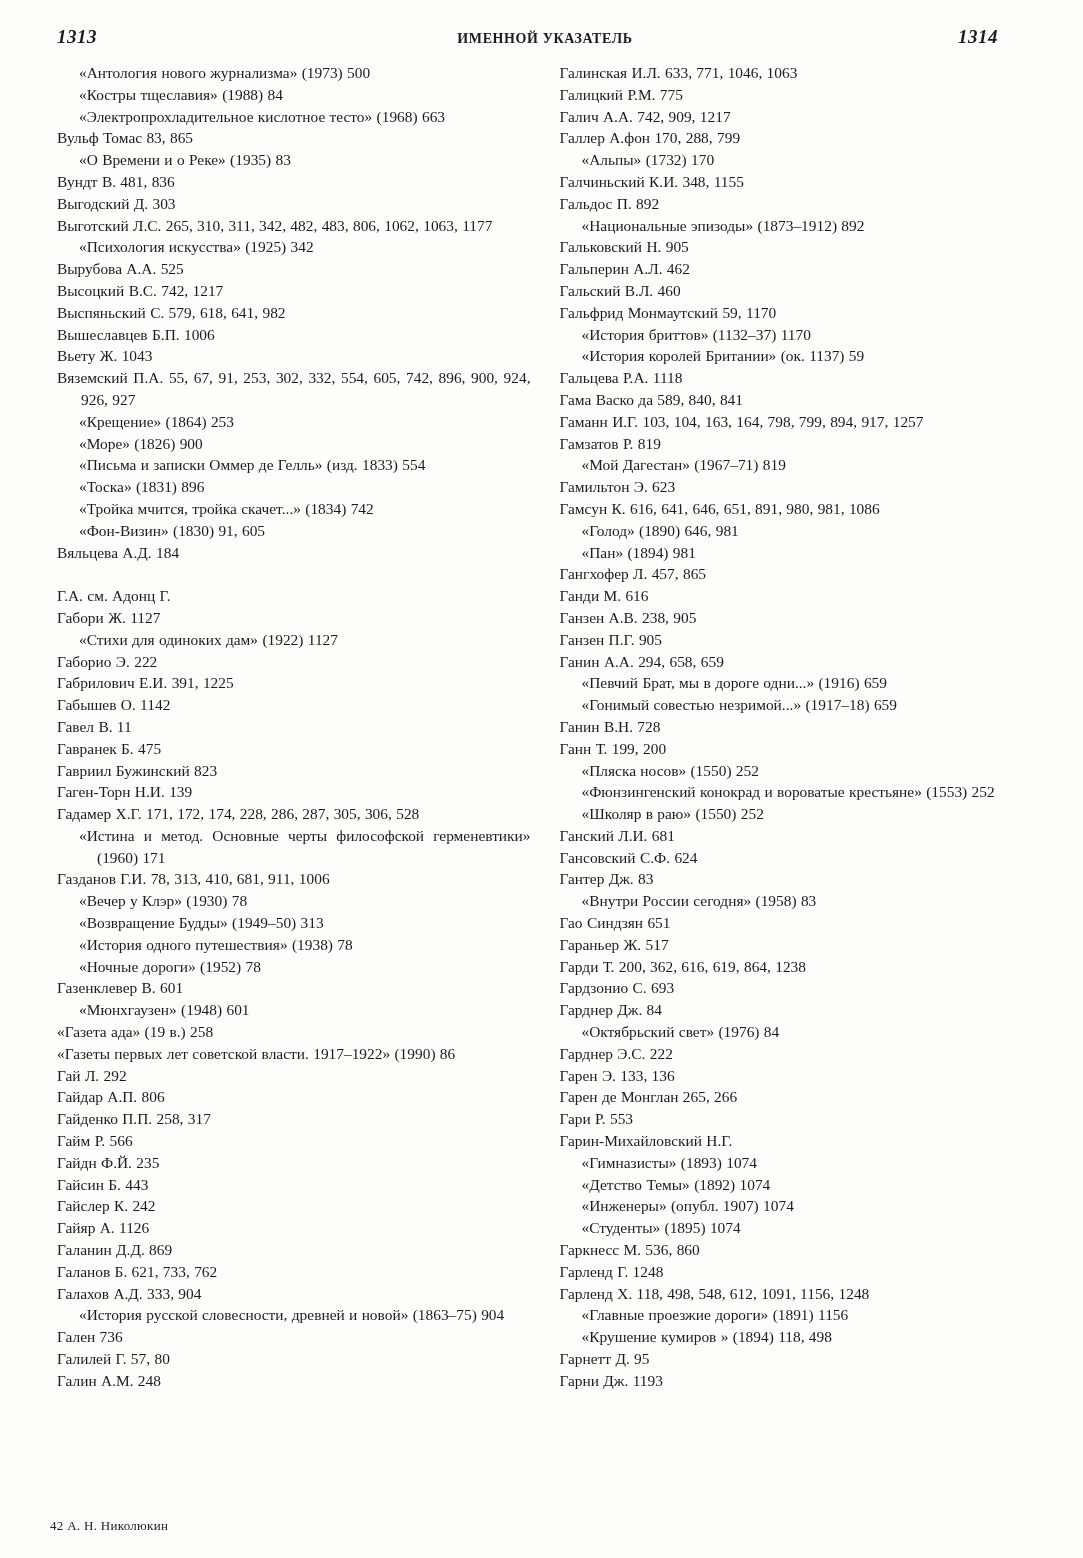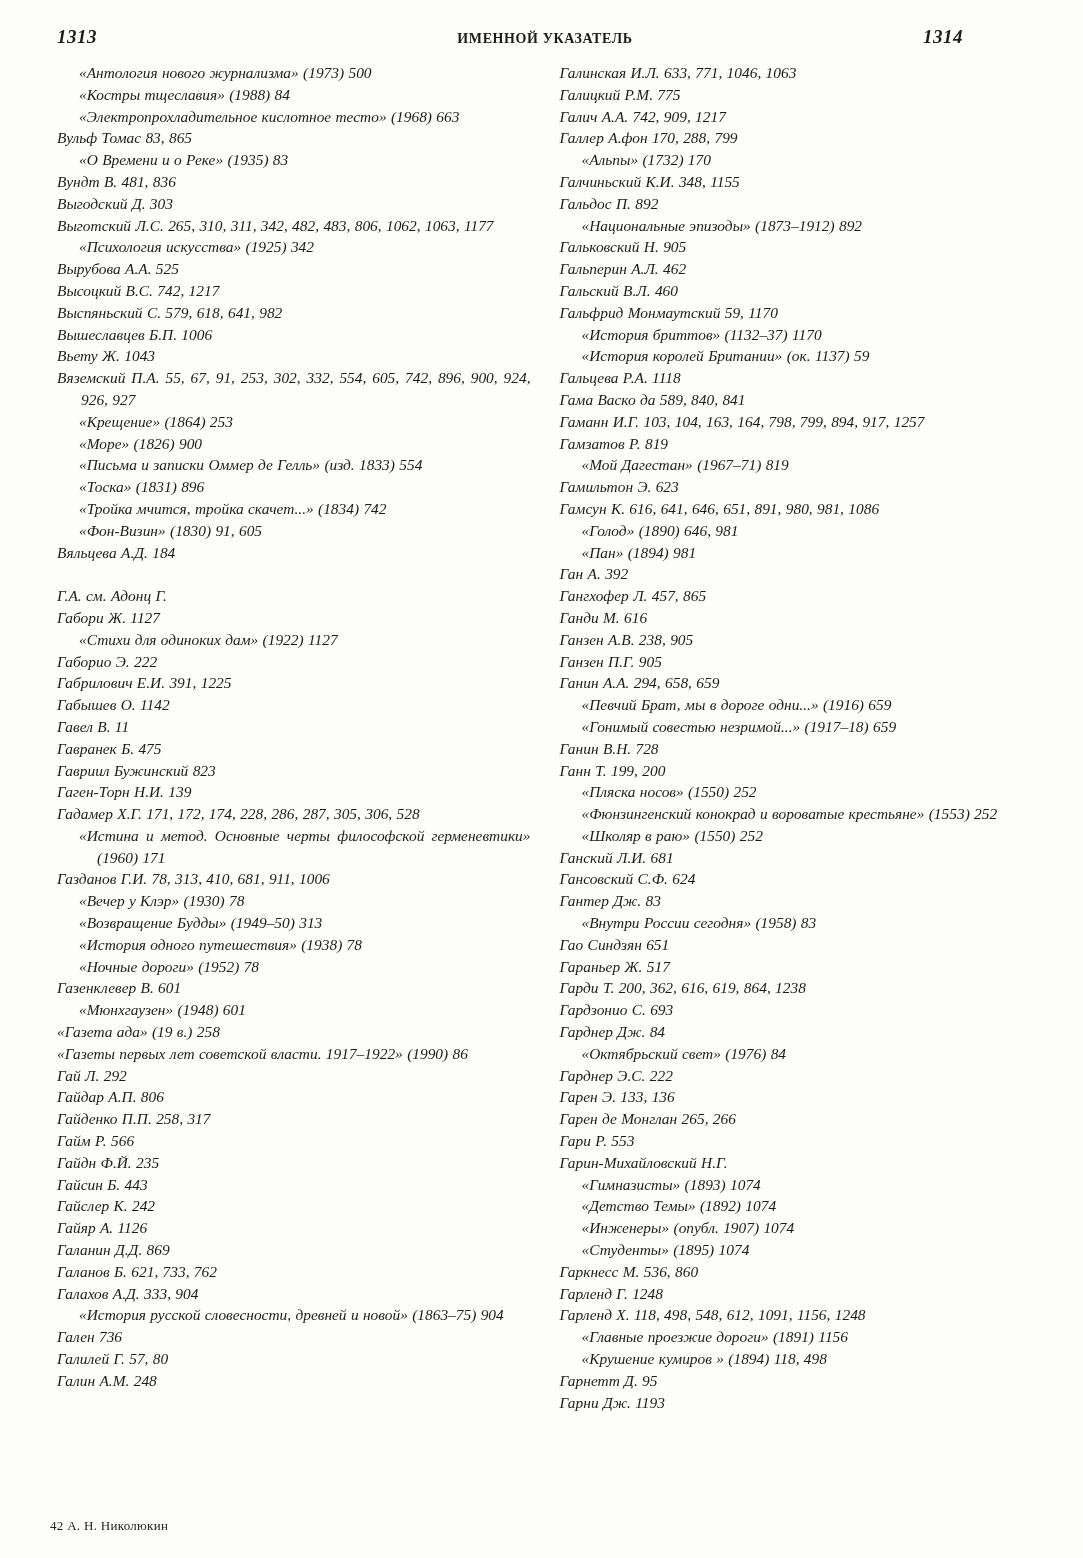--- a/index.html
+++ b/index.html
@@ -20,33 +20,32 @@
     align-items: baseline;
     margin-bottom: 14px;
   }
   .pagenum {
     font-weight: bold;
     font-style: italic;
     font-size: 19px;
     width: 110px;
     letter-spacing: 0.5px;
   }
-  .pagenum.right { text-align: left; font-style: italic; }
+  .pagenum.right { text-align: center; font-style: italic; }
   h1.page-title {
     flex: 1;
     text-align: center;
     font-size: 14px;
     font-weight: bold;
     letter-spacing: 0.6px;
     font-family: "Liberation Serif", serif;
   }
   .columns {
     display: flex;
     gap: 29px;
-    font-style: italic;
   }
   .col {
     flex: 1;
     min-width: 0;
     font-size: 15.4px;
     line-height: 21.8px;
     text-align: justify;
   }
   .entry { word-spacing: 0.5px; }
   .entry.main {
@@ -157,21 +156,20 @@
         <div class="entry title">«История королей Британии» (ок. 1137) 59</div>
         <div class="entry main">Гальцева Р.А. 1118</div>
         <div class="entry main">Гама Васко да 589, 840, 841</div>
         <div class="entry main">Гаманн И.Г. 103, 104, 163, 164, 798, 799, 894, 917, 1257</div>
         <div class="entry main">Гамзатов Р. 819</div>
         <div class="entry title">«Мой Дагестан» (1967–71) 819</div>
         <div class="entry main">Гамильтон Э. 623</div>
         <div class="entry main">Гамсун К. 616, 641, 646, 651, 891, 980, 981, 1086</div>
         <div class="entry title">«Голод» (1890) 646, 981</div>
         <div class="entry title">«Пан» (1894) 981</div>
-        <div class="entry main">Ган А. 392</div>
         <div class="entry main">Гангхофер Л. 457, 865</div>
         <div class="entry main">Ганди М. 616</div>
         <div class="entry main">Ганзен А.В. 238, 905</div>
         <div class="entry main">Ганзен П.Г. 905</div>
         <div class="entry main">Ганин А.А. 294, 658, 659</div>
         <div class="entry title">«Певчий Брат, мы в дороге одни...» (1916) 659</div>
         <div class="entry title">«Гонимый совестью незримой...» (1917–18) 659</div>
         <div class="entry main">Ганин В.Н. 728</div>
         <div class="entry main">Ганн Т. 199, 200</div>
         <div class="entry title">«Пляска носов» (1550) 252</div>

